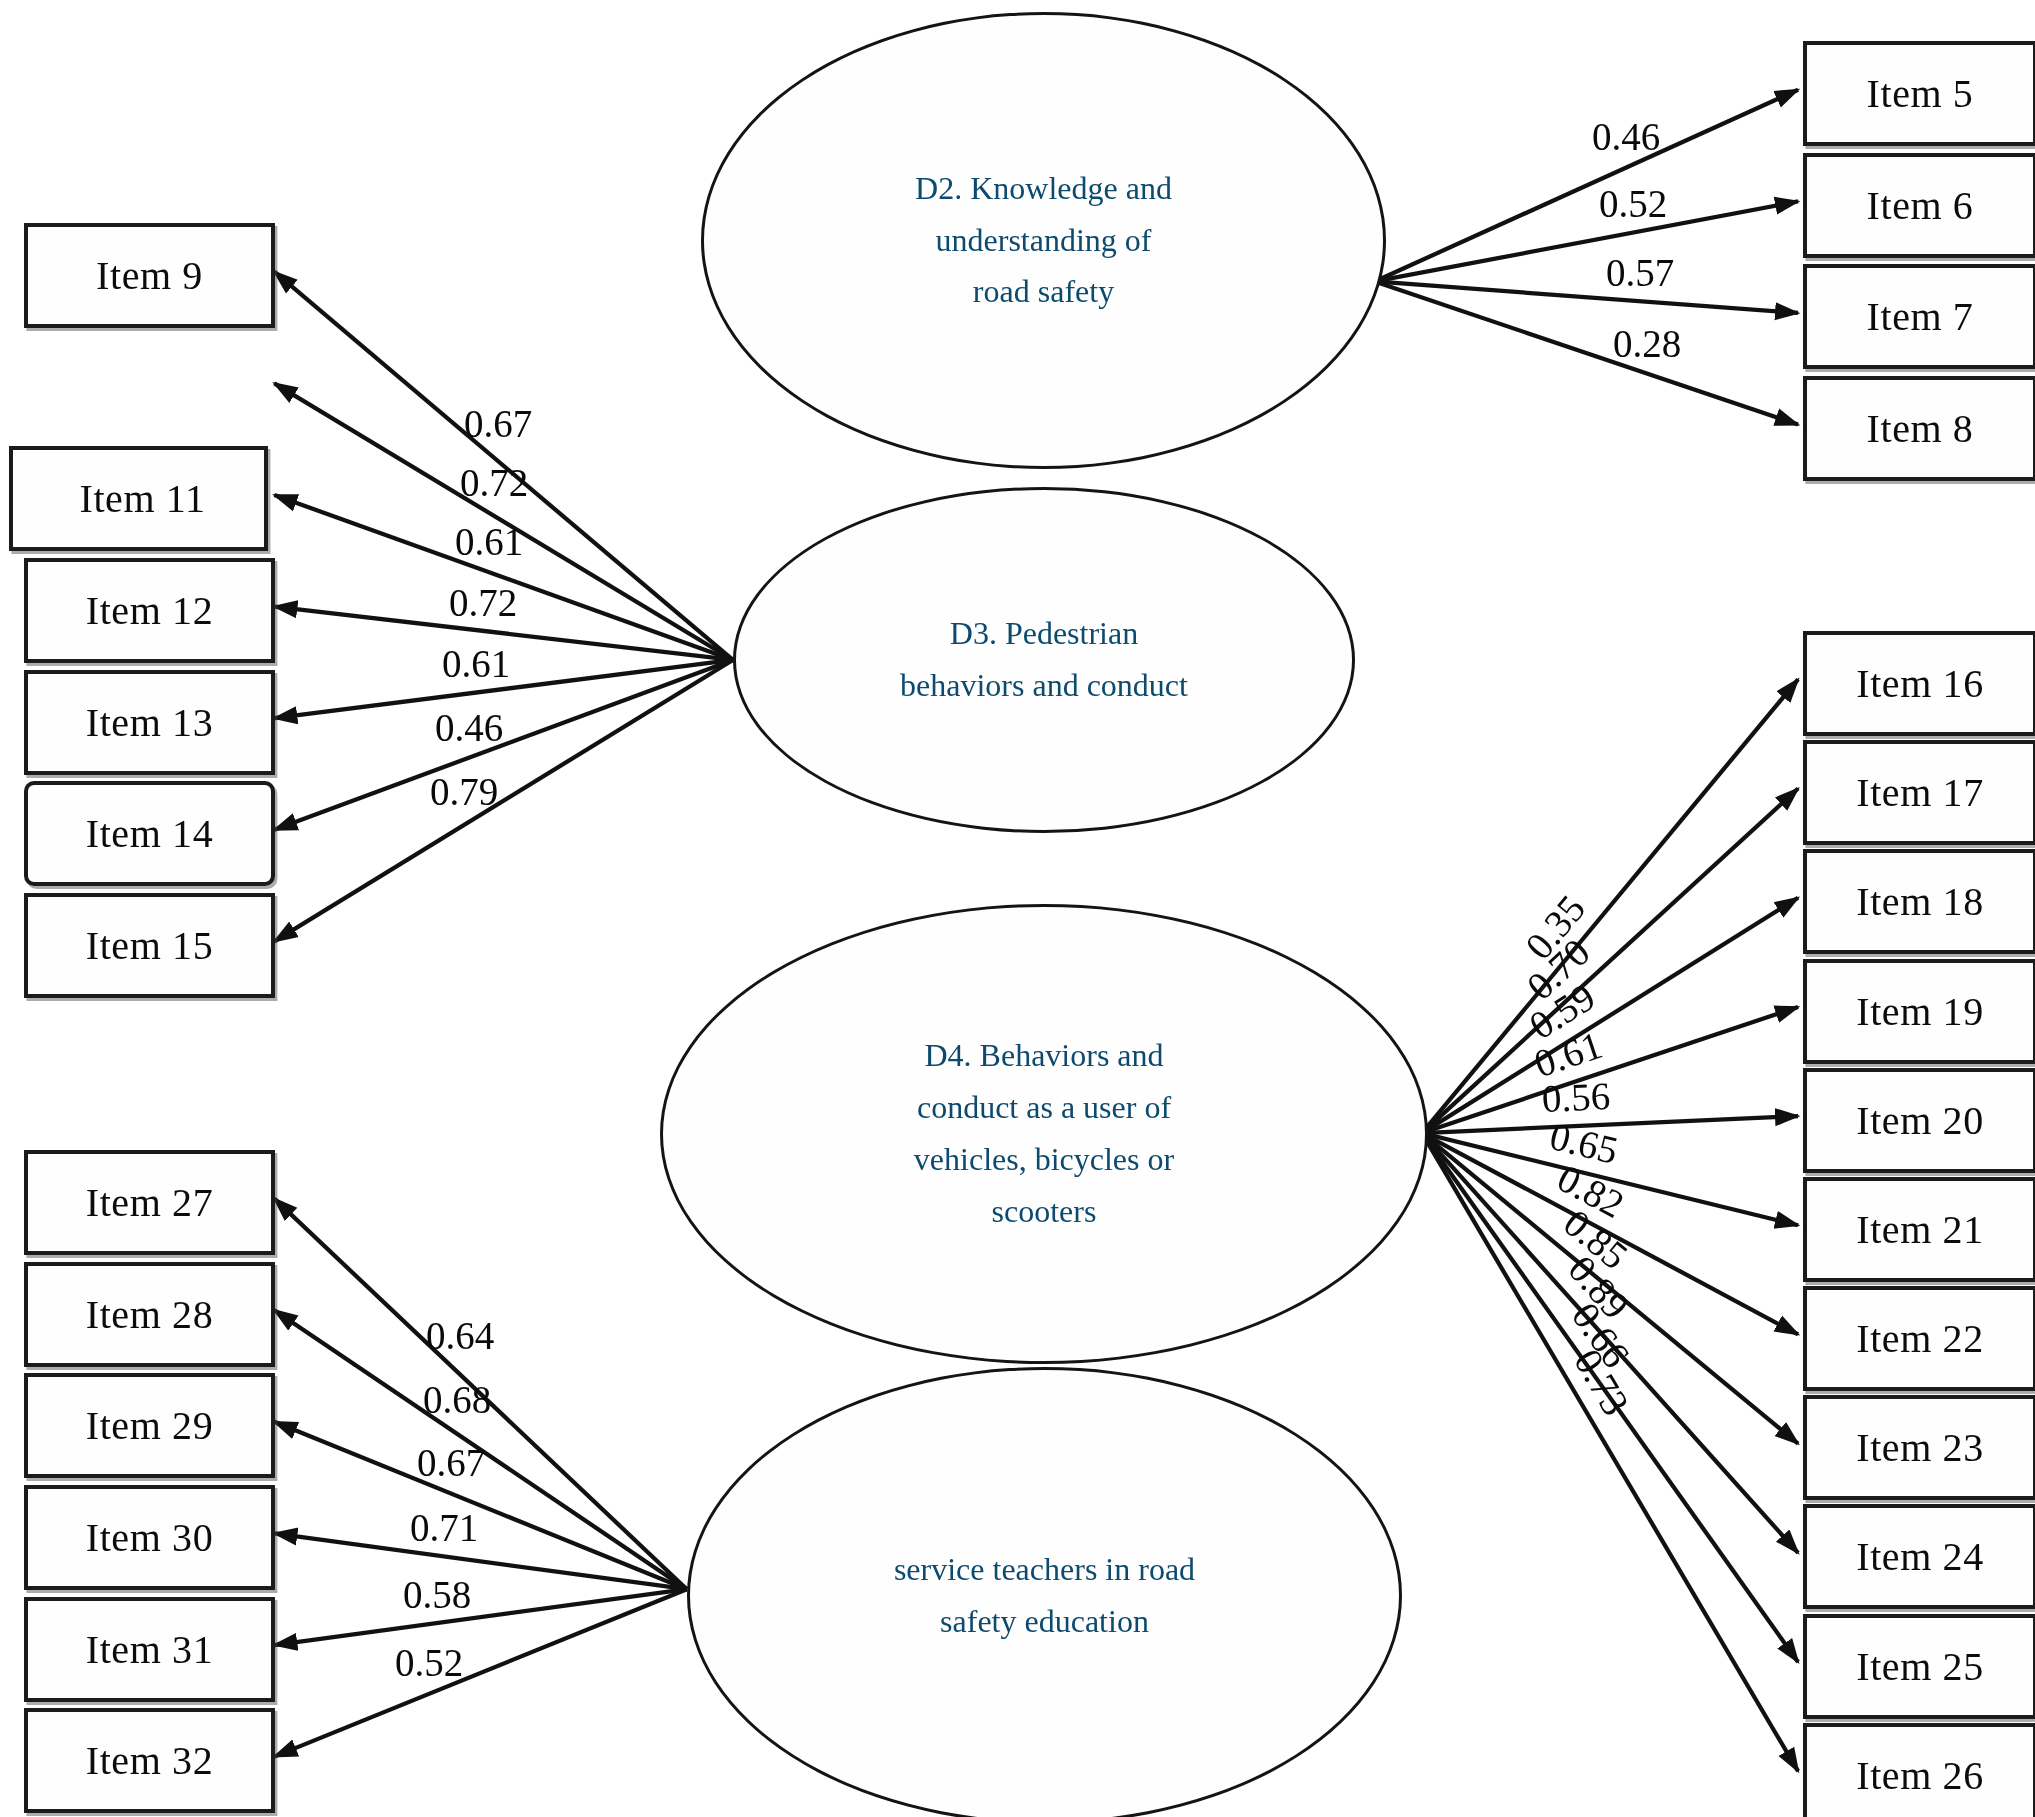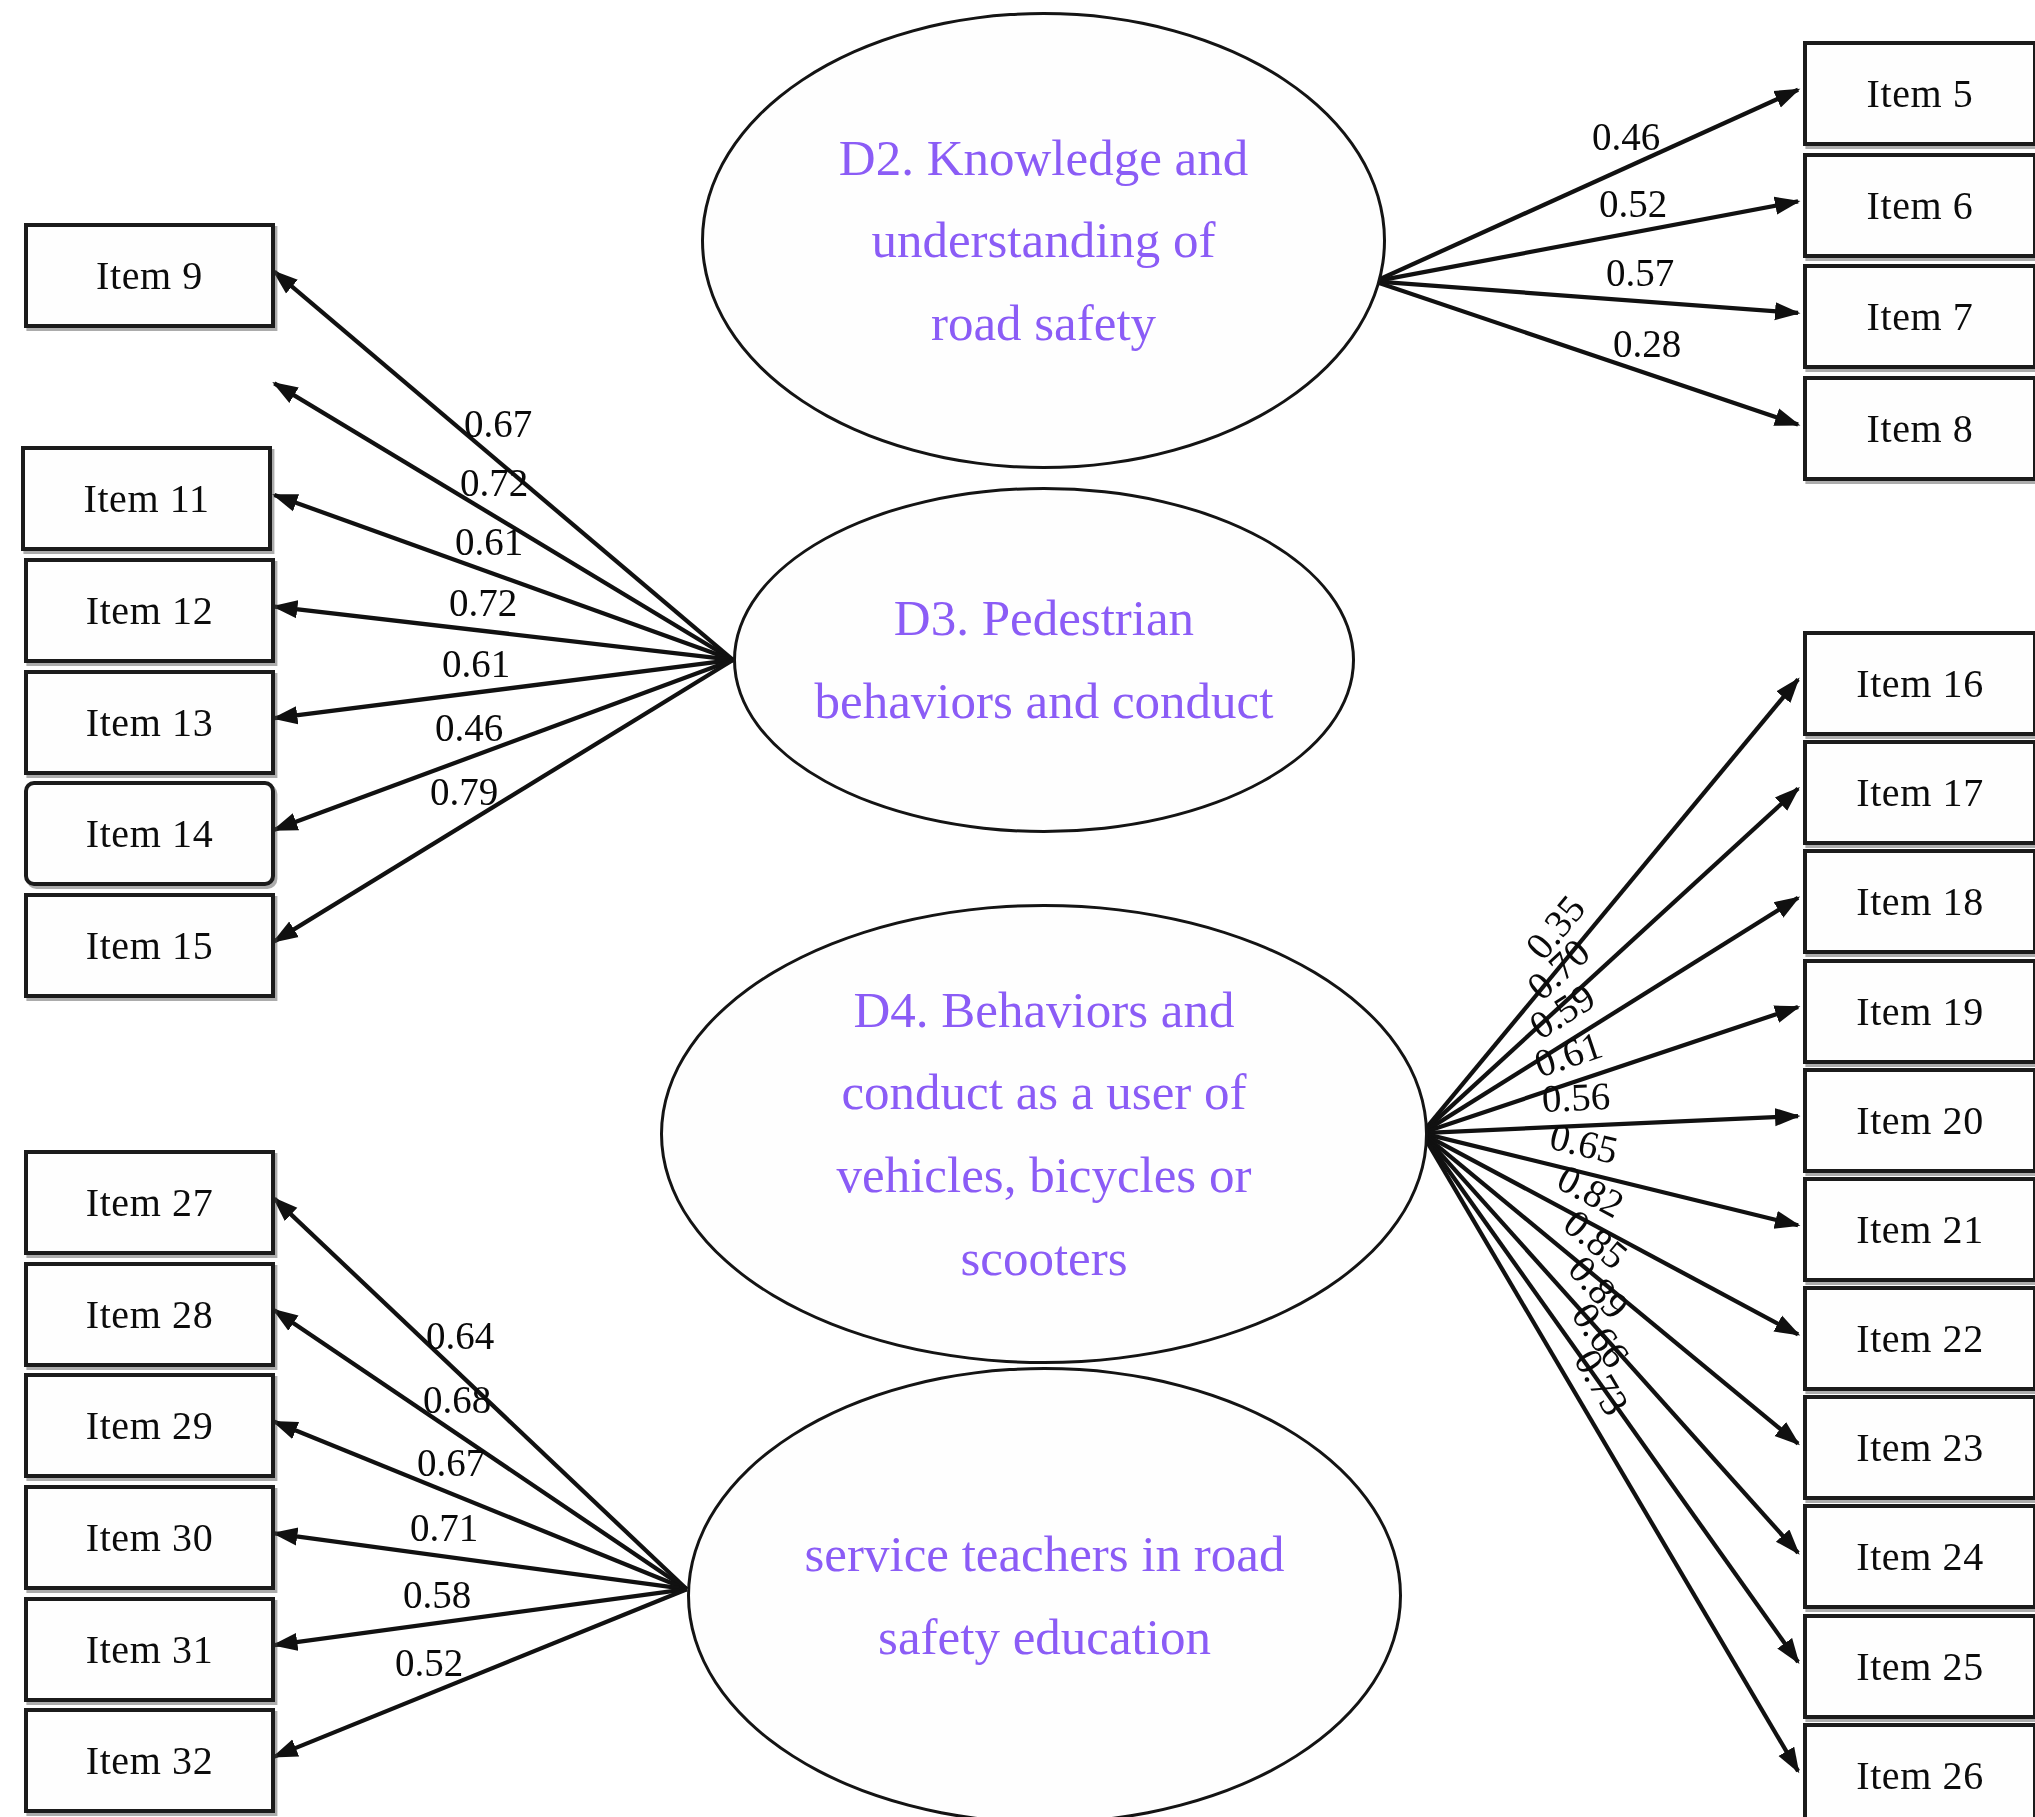--- a/index.html
+++ b/index.html
@@ -23,23 +23,23 @@
   }
   .ellipse{
     position:absolute;
     border:3.6px solid #141414;
     border-radius:50%;
     background:#fefefe;
     display:flex;align-items:center;justify-content:center;
     text-align:center;
   }
   .ellipse-label{
-    font-size:51px;
+    font-size:32px;
     line-height:1.62;
-    color:#8b5cf6;
+    color:#0c4a6e;
     padding:0 24px;
   }
   .tline{display:block;white-space:nowrap;}
   .loading-label{
     position:absolute;
     font-size:39px;
     white-space:nowrap;
     color:#0a0a0a;
   }
 </style>
@@ -111,21 +111,21 @@
       <div class="ellipse-label">
         <span class="tline">D3. Pedestrian</span>
         <span class="tline">behaviors and conduct</span>
       </div>
     </div>
     <div class="item-box" style="left: 24px; top: 223px; width: 243px; height: 97px;">
       <span>Item 9</span>
     </div>
     <div class="loading-label" style="left: 498px; top: 423px; transform: translate(-50%, -50%) rotate(0deg);">0.67</div>
     <div class="loading-label" style="left: 494px; top: 482px; transform: translate(-50%, -50%) rotate(0deg);">0.72</div>
-    <div class="item-box" style="left: 21px; top: 446px; width: 243px; height: 97px;">
+    <div class="item-box" style="left: 9px; top: 446px; width: 243px; height: 97px; padding-left: 8px;">
       <span>Item 11</span>
     </div>
     <div class="loading-label" style="left: 489px; top: 541px; transform: translate(-50%, -50%) rotate(0deg);">0.61</div>
     <div class="item-box" style="left: 24px; top: 558px; width: 243px; height: 97px;">
       <span>Item 12</span>
     </div>
     <div class="loading-label" style="left: 483px; top: 602px; transform: translate(-50%, -50%) rotate(0deg);">0.72</div>
     <div class="item-box" style="left: 24px; top: 670px; width: 243px; height: 97px;">
       <span>Item 13</span>
     </div>

